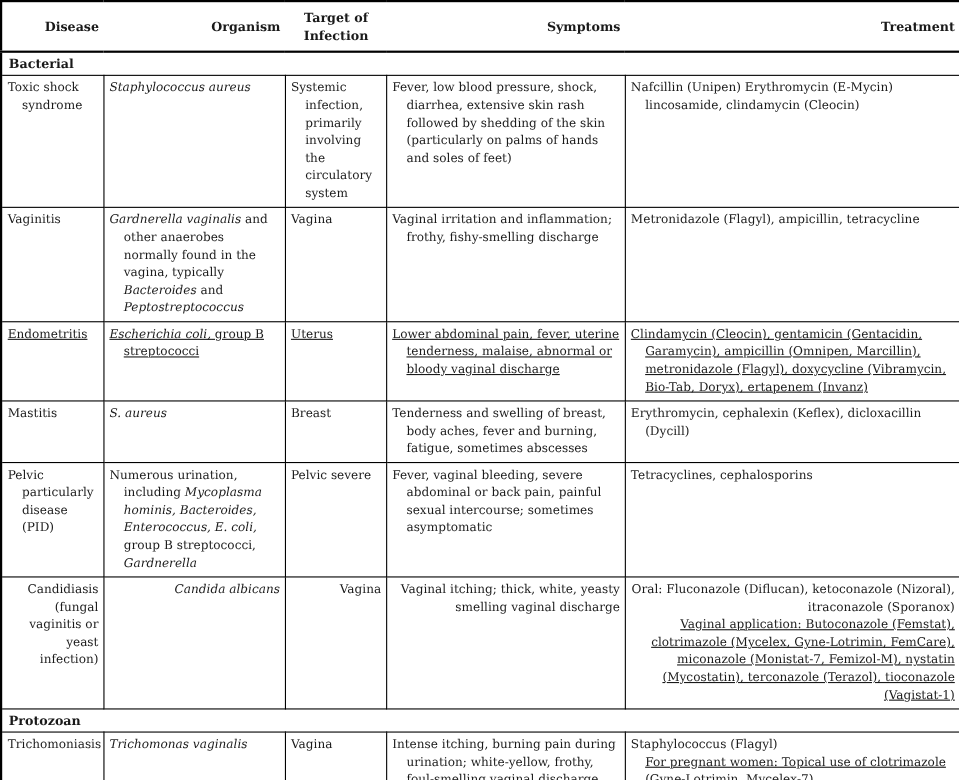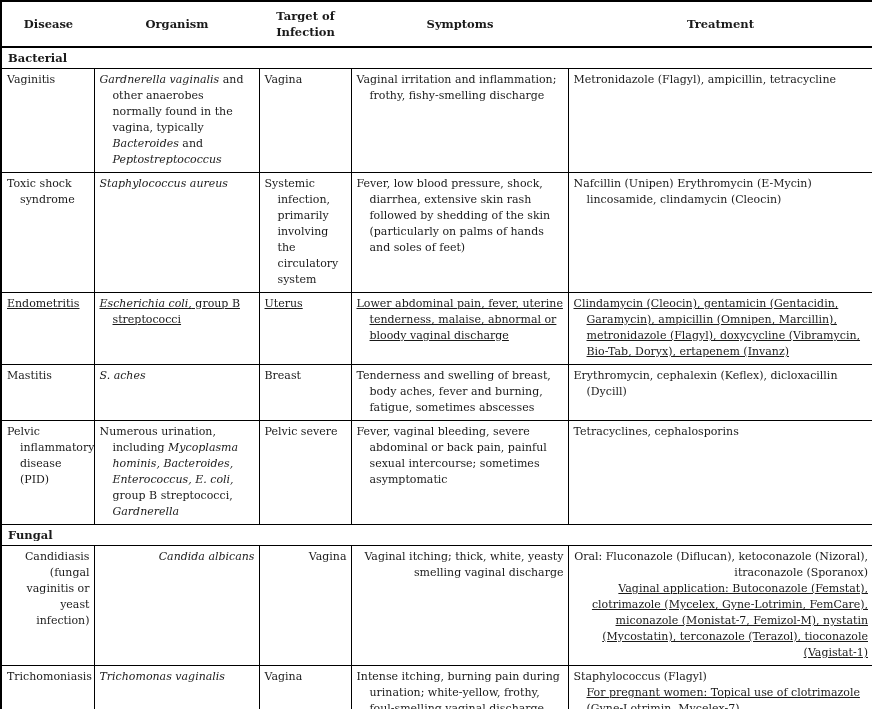--- a/index.html
+++ b/index.html
@@ -18,21 +18,21 @@
   }
   col.c-disease  { width:93px;  }
   col.c-organism { width:165px; }
   col.c-target   { width:92px;  }
   col.c-symptoms { width:217px; }
   col.c-treatment{ width:305px; }
 
   thead th {
     font-weight:bold;
     font-size:11.5px;
-    text-align:center;
+    text-align:right;
     vertical-align:middle;
     padding:3px 4px 3px 5px;
     border-bottom:2px solid #000;
     height:38px;
   }
   thead th.center { text-align:center; }
 
   tr.section-row td {
     font-weight:bold;
     font-size:11.5px;
@@ -69,54 +69,54 @@
       <th>Organism</th>
       <th class="center">Target of Infection</th>
       <th>Symptoms</th>
       <th>Treatment</th>
     </tr>
   </thead>
   <tbody>
       <tr class="section-row">
         <td colspan="5">Bacterial</td>
       </tr>
+      <tr style="height: 101px;">
+        <td>
+          <div class="para"><span>Toxic shock syndrome</span></div>
+        </td>
+        <td>
+          <div class="para"><span class="i">Staphylococcus aureus</span></div>
+        </td>
+        <td>
+          <div class="para"><span>Systemic infection, primarily involving the circulatory system</span></div>
+        </td>
+        <td>
+          <div class="para"><span>Fever, low blood pressure, shock, diarrhea, extensive skin rash followed by shedding of the skin (particularly on palms of hands and soles of feet)</span></div>
+        </td>
+        <td>
+          <div class="para"><span>Nafcillin (Unipen) Erythromycin (E-Mycin) lincosamide, clindamycin (Cleocin)</span></div>
+        </td>
+      </tr>
       <tr style="height: 91px;">
         <td>
           <div class="para"><span>Vaginitis</span></div>
         </td>
         <td>
           <div class="para"><span class="i">Gardnerella vaginalis</span><span> and other anaerobes normally found in the vagina, typically </span><span class="i">Bacteroides</span><span> and </span><span class="i">Peptostreptococcus</span></div>
         </td>
         <td>
           <div class="para"><span>Vagina</span></div>
         </td>
         <td>
           <div class="para"><span>Vaginal irritation and inflammation; frothy, fishy-smelling discharge</span></div>
         </td>
         <td>
           <div class="para"><span>Metronidazole (Flagyl), ampicillin, tetracycline</span></div>
         </td>
       </tr>
-      <tr style="height: 101px;">
-        <td>
-          <div class="para"><span>Toxic shock syndrome</span></div>
-        </td>
-        <td>
-          <div class="para"><span class="i">Staphylococcus aureus</span></div>
-        </td>
-        <td>
-          <div class="para"><span>Systemic infection, primarily involving the circulatory system</span></div>
-        </td>
-        <td>
-          <div class="para"><span>Fever, low blood pressure, shock, diarrhea, extensive skin rash followed by shedding of the skin (particularly on palms of hands and soles of feet)</span></div>
-        </td>
-        <td>
-          <div class="para"><span>Nafcillin (Unipen) Erythromycin (E-Mycin) lincosamide, clindamycin (Cleocin)</span></div>
-        </td>
-      </tr>
       <tr style="height: 69px; text-decoration: underline;">
         <td>
           <div class="para"><span>Endometritis</span></div>
         </td>
         <td>
           <div class="para"><span class="i">Escherichia coli,</span><span> group B streptococci</span></div>
         </td>
         <td>
           <div class="para"><span>Uterus</span></div>
         </td>
@@ -125,70 +125,70 @@
         </td>
         <td>
           <div class="para"><span>Clindamycin (Cleocin), gentamicin (Gentacidin, Garamycin), ampicillin (Omnipen, Marcillin), metronidazole (Flagyl), doxycycline (Vibramycin, Bio-Tab, Doryx), ertapenem (Invanz)</span></div>
         </td>
       </tr>
       <tr style="height: 54px;">
         <td>
           <div class="para"><span>Mastitis</span></div>
         </td>
         <td>
-          <div class="para"><span class="i">S. aches</span></div>
+          <div class="para"><span class="i">S. aureus</span></div>
         </td>
         <td>
           <div class="para"><span>Breast</span></div>
         </td>
         <td>
           <div class="para"><span>Tenderness and swelling of breast, body aches, fever and burning, fatigue, sometimes abscesses</span></div>
         </td>
         <td>
           <div class="para"><span>Erythromycin, cephalexin (Keflex), dicloxacillin (Dycill)</span></div>
         </td>
       </tr>
       <tr style="height: 104px;">
         <td>
-          <div class="para"><span>Pelvic inflammatory disease (PID)</span></div>
+          <div class="para"><span>Pelvic particularly disease (PID)</span></div>
         </td>
         <td>
           <div class="para"><span>Numerous urination, including </span><span class="i">Mycoplasma hominis, Bacteroides, Enterococcus, E. coli,</span><span> group B streptococci, </span><span class="i">Gardnerella</span></div>
         </td>
         <td>
           <div class="para"><span>Pelvic severe</span></div>
         </td>
         <td>
           <div class="para"><span>Fever, vaginal bleeding, severe abdominal or back pain, painful sexual intercourse; sometimes asymptomatic</span></div>
         </td>
         <td>
           <div class="para"><span>Tetracyclines, cephalosporins</span></div>
         </td>
-      </tr>
-      <tr class="section-row">
-        <td colspan="5">Fungal</td>
       </tr>
       <tr style="height: 120px; text-align: right;">
         <td>
           <div class="para"><span>Candidiasis (fungal vaginitis or yeast infection)</span></div>
         </td>
         <td>
           <div class="para"><span class="i">Candida albicans</span></div>
         </td>
         <td>
           <div class="para"><span>Vagina</span></div>
         </td>
         <td>
           <div class="para"><span>Vaginal itching; thick, white, yeasty smelling vaginal discharge</span></div>
         </td>
         <td>
           <div class="para"><span>Oral: Fluconazole (Diflucan), ketoconazole (Nizoral), itraconazole (Sporanox)</span></div>
           <div class="para indent"><span>Vaginal application: Butoconazole (Femstat), clotrimazole (Mycelex, Gyne-Lotrimin, FemCare), miconazole (Monistat-7, Femizol-M), nystatin (Mycostatin), terconazole (Terazol), tioconazole (Vagistat-1)</span></div>
         </td>
       </tr>
+      <tr class="section-row">
+        <td colspan="5">Protozoan</td>
+      </tr>
       <tr style="height: 55px;">
         <td>
           <div class="para"><span>Trichomoniasis</span></div>
         </td>
         <td>
           <div class="para"><span class="i">Trichomonas vaginalis</span></div>
         </td>
         <td>
           <div class="para"><span>Vagina</span></div>
         </td>

